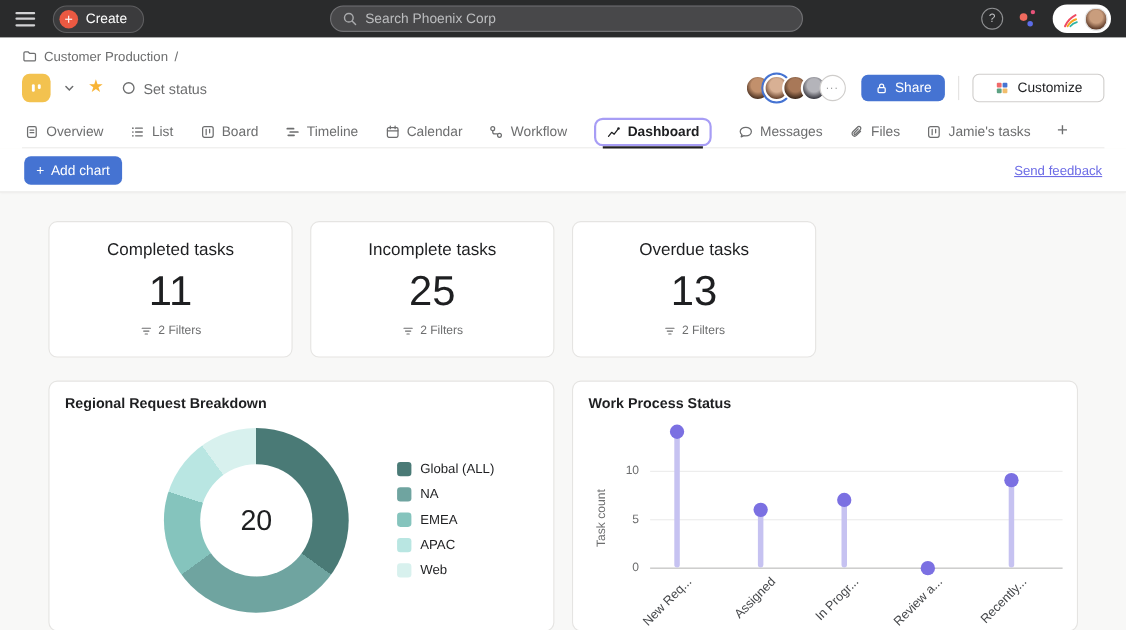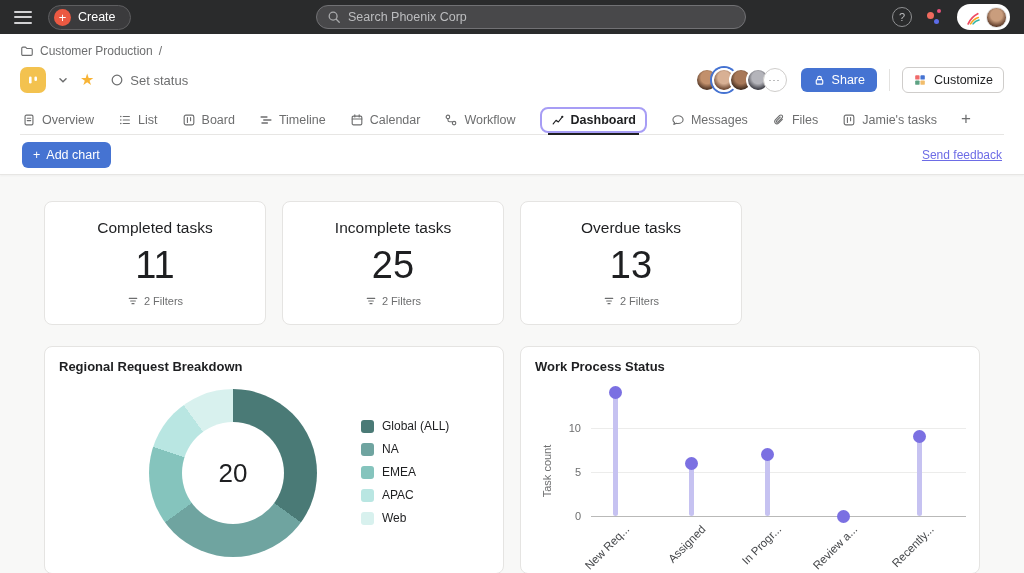--- a/index.html
+++ b/index.html
@@ -7,21 +7,21 @@
     font-family:"Liberation Sans", sans-serif; background:#f8f8f7; color:#1e1f21; }
 
   
   .topbar { position:relative; height:34px; background:#2a2b2c; display:flex; align-items:center; padding:0 14px; }
   .hamburger { width:18px; display:flex; flex-direction:column; gap:3.5px; cursor:pointer; margin-right:16px; }
   .hamburger i { display:block; height:2px; border-radius:1px; background:#d2d2d4; }
   .create-btn { display:flex; align-items:center; gap:7px; background:#3b3b3d; border:1px solid #5e5e60;
     border-radius:16px; padding:3px 14px 3px 5px; color:#fff; font-size:12.5px; cursor:pointer; }
   .create-plus { width:17px; height:17px; border-radius:50%; background:#eb5942; color:#fff; font-size:13px;
     display:flex; align-items:center; justify-content:center; line-height:1; }
-  .search { position:absolute; left:316px; top:5px; width:430px; height:24px; background:#48484a;
+  .search { position:absolute; left:300px; top:5px; width:430px; height:24px; background:#48484a;
     border:1px solid #717174; border-radius:12px; display:flex; align-items:center; gap:7px; padding:10px 10px; }
   .search svg { flex:none; }
   .search input { background:transparent; border:none; outline:none; color:#d6d7d8; font-size:12.5px; width:100%;
     font-family:"Liberation Sans", sans-serif; }
   .search input::placeholder { color:#bcbdbf; }
   .topbar-right { margin-left:auto; display:flex; align-items:center; gap:13px; }
   .help-circle { width:20px; height:20px; border-radius:50%; border:1.5px solid #8f9092; color:#bcbdbf;
     font-size:11px; display:flex; align-items:center; justify-content:center; cursor:pointer; }
   .ai-sparkle { position:relative; width:19px; height:17px; cursor:pointer; }
   .ai-sparkle i { position:absolute; border-radius:50%; }
@@ -52,21 +52,21 @@
   .av3 { background:radial-gradient(circle at 50% 38%, #a87858 0 38%, #3f2a1c 75%); }
   .av4 { background:radial-gradient(circle at 50% 38%, #b4b4ba 0 38%, #3c3c44 75%); }
   .more-av { width:24px; height:24px; border-radius:50%; background:#fff; border:1px solid #cfcdcb;
     color:#6d6e6f; font-size:9px; display:flex; align-items:center; justify-content:center;
     margin-left:-7px; letter-spacing:1px; cursor:pointer; z-index:2; }
   .share-btn { display:flex; align-items:center; gap:6px; background:#4573d2; color:#fff; border:none;
     border-radius:6px; padding:5px 12px; font-size:12.5px; margin-left:14px; cursor:pointer;
     font-family:"Liberation Sans", sans-serif; }
   .vert-div { width:1px; height:22px; background:#e3e2e0; margin:0 12px; }
   .customize-btn { display:flex; align-items:center; gap:7px; background:#fff; border:1px solid #cfcdcb;
-    border-radius:6px; padding:5px 10px; font-size:12.5px; color:#1e1f21; cursor:pointer;
+    border-radius:6px; padding:5px 19px; font-size:12.5px; color:#1e1f21; cursor:pointer;
     font-family:"Liberation Sans", sans-serif; }
 
   .tabs-row { display:flex; align-items:center; gap:24px; margin-top:12px; height:30px;
     border-bottom:1px solid #e7e6e4; padding-left:2px; }
   .tab { display:flex; align-items:center; gap:6px; color:#6d6e6f; font-size:12.5px; cursor:pointer;
     position:relative; height:100%; }
   .tab.active { color:#1e1f21; font-weight:700; height:26px; border:2px solid #a79df5; border-radius:8px;
     padding:0 9px; }
   .tab.active::after { content:""; position:absolute; left:6px; right:6px; bottom:-4px; height:2px; background:#1e1f21; }
   .add-tab { color:#6d6e6f; font-size:17px; cursor:pointer; line-height:1; padding-bottom:2px; }

